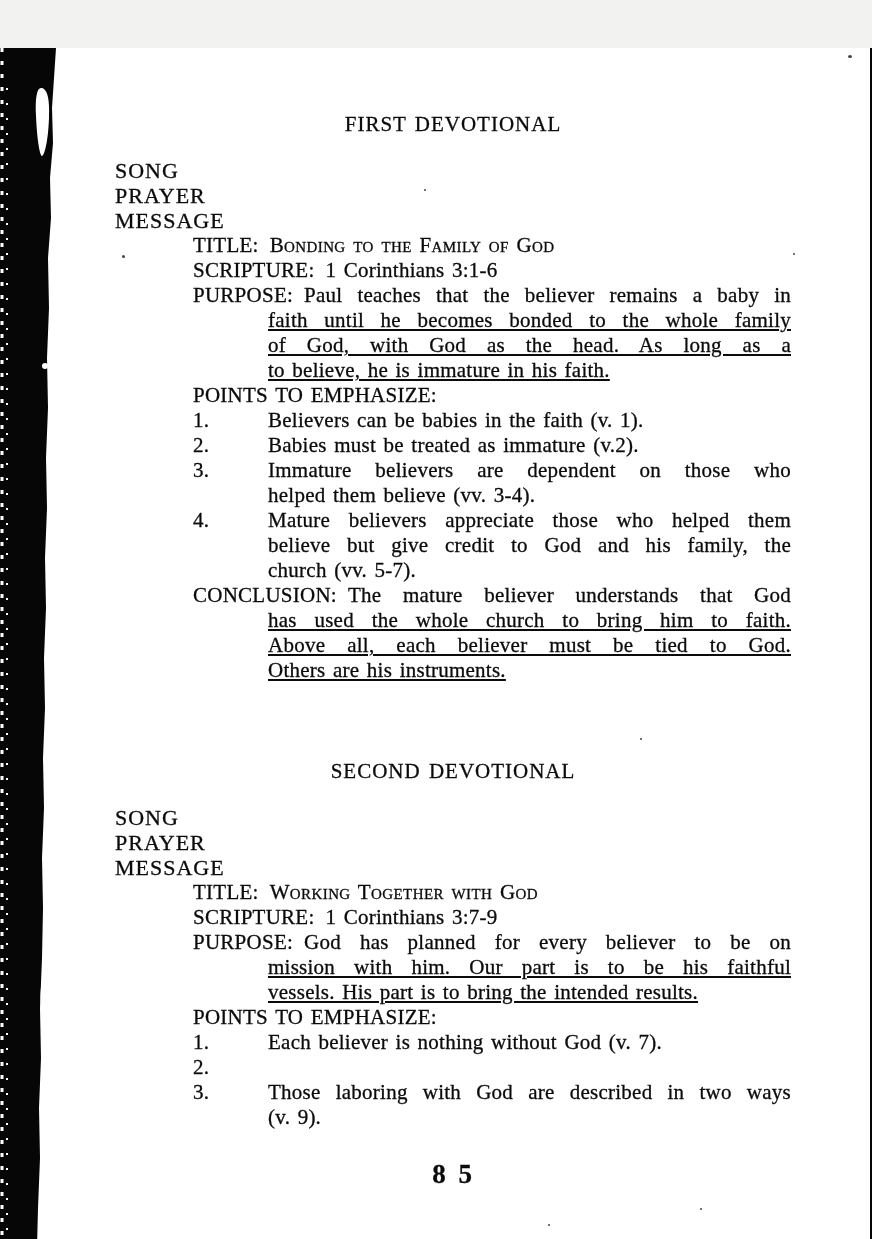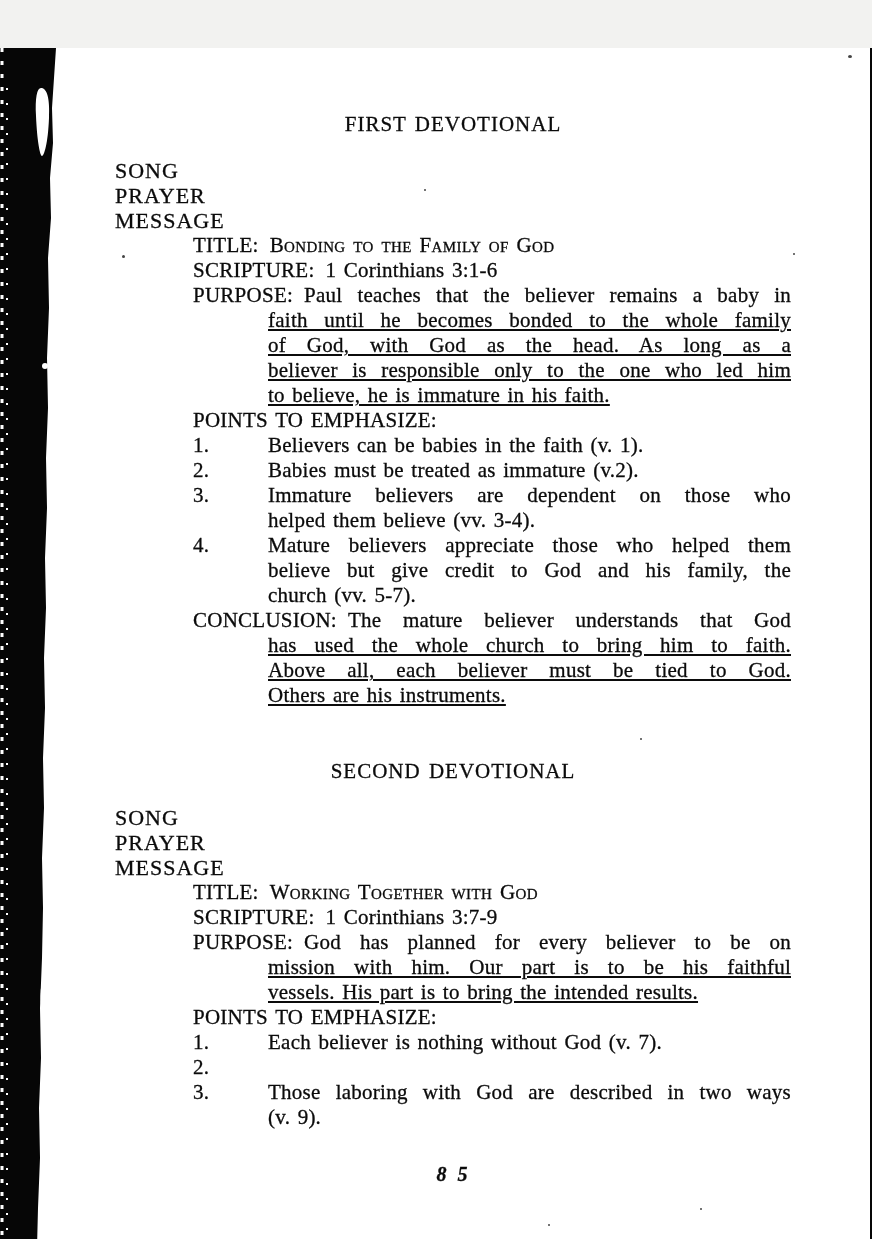--- a/index.html
+++ b/index.html
@@ -30,21 +30,21 @@
   .msg{margin-left:78px;font-size:21px;}
   .line{line-height:25px;}
   .jl{text-align:justify;text-align-last:justify;}
   .ind{margin-left:75px;text-decoration:underline;}
   .lbl{margin-right:11px;}
   .sc{font-variant:small-caps;letter-spacing:0.4px;}
   .point{display:flex;}
   .num{width:75px;flex:none;line-height:25px;}
   .ptxt{flex:1;min-width:0;}
   .pageno-wrap{position:absolute;left:115px;top:1112px;width:676px;text-align:center;}
-  .pageno{font-size:20px;font-weight:bold;line-height:28px;letter-spacing:2px;font-style:italic;}
+  .pageno{font-size:27px;font-weight:bold;line-height:28px;letter-spacing:2px;}
 </style>
 </head>
 <body>
 
 <div class="page">
 
   <svg class="binding" viewBox="0 0 60 1239" preserveAspectRatio="none" aria-hidden="true">
     <polygon fill="#060606" points="0,0 56,0 54,30 52,60 53,95 50,130 51,170 48,210 49,260 47,310 48,360 46,410 47,460 45,510 46,560 44,610 45,660 43,710 44,760 42,810 43,860 42,910 40,960 41,1010 39,1060 40,1110 38,1160 37,1200 36,1239 0,1239"></polygon>
     <path fill="#ffffff" d="M41,40 C47,40 50,50 49,70 C48,96 44,108 42,108 C40,108 37,92 36,68 C35,50 37,40 41,40 Z"></path>
     <circle fill="#ffffff" cx="45" cy="318" r="3"></circle>
@@ -74,21 +74,20 @@
       <div class="svc-label">PRAYER</div>
       <div class="svc-label">MESSAGE</div>
     </div>
     <div class="msg">
       <div class="line"><span class="lbl">TITLE:</span><span class="sc">Bonding to the Family of God</span></div>
       <div class="line"><span class="lbl">SCRIPTURE:</span><span>1 Corinthians 3:1-6</span></div>
       <div>
         <div class="line jl"><span class="lbl">PURPOSE:</span><span>Paul teaches that the believer remains a baby in</span></div>
         <div class="line jl ind">faith until he becomes bonded to the whole family</div>
         <div class="line jl ind">of God, with God as the head.  As long as a</div>
-        <div class="line jl ind">believer is responsible only to the one who led him</div>
         <div class="line ind">to believe, he is immature in his faith.</div>
       </div>
       <div class="line">POINTS TO EMPHASIZE:</div>
       <div class="point">
         <div class="num">1.</div>
         <div class="ptxt">
             <div class="line">Believers can be babies in the faith (v. 1).</div>
           </div>
       </div>
       <div class="point">

